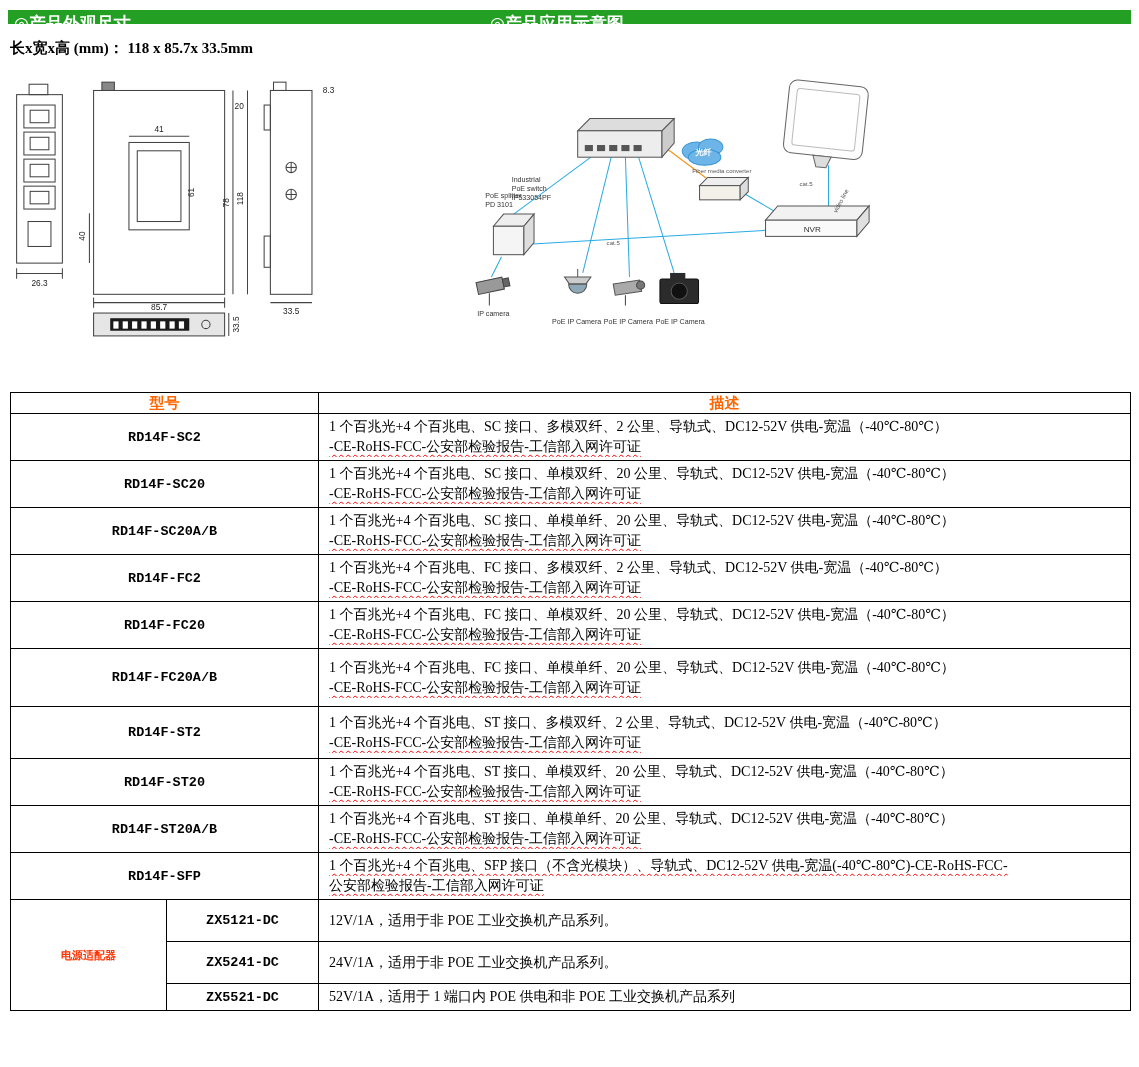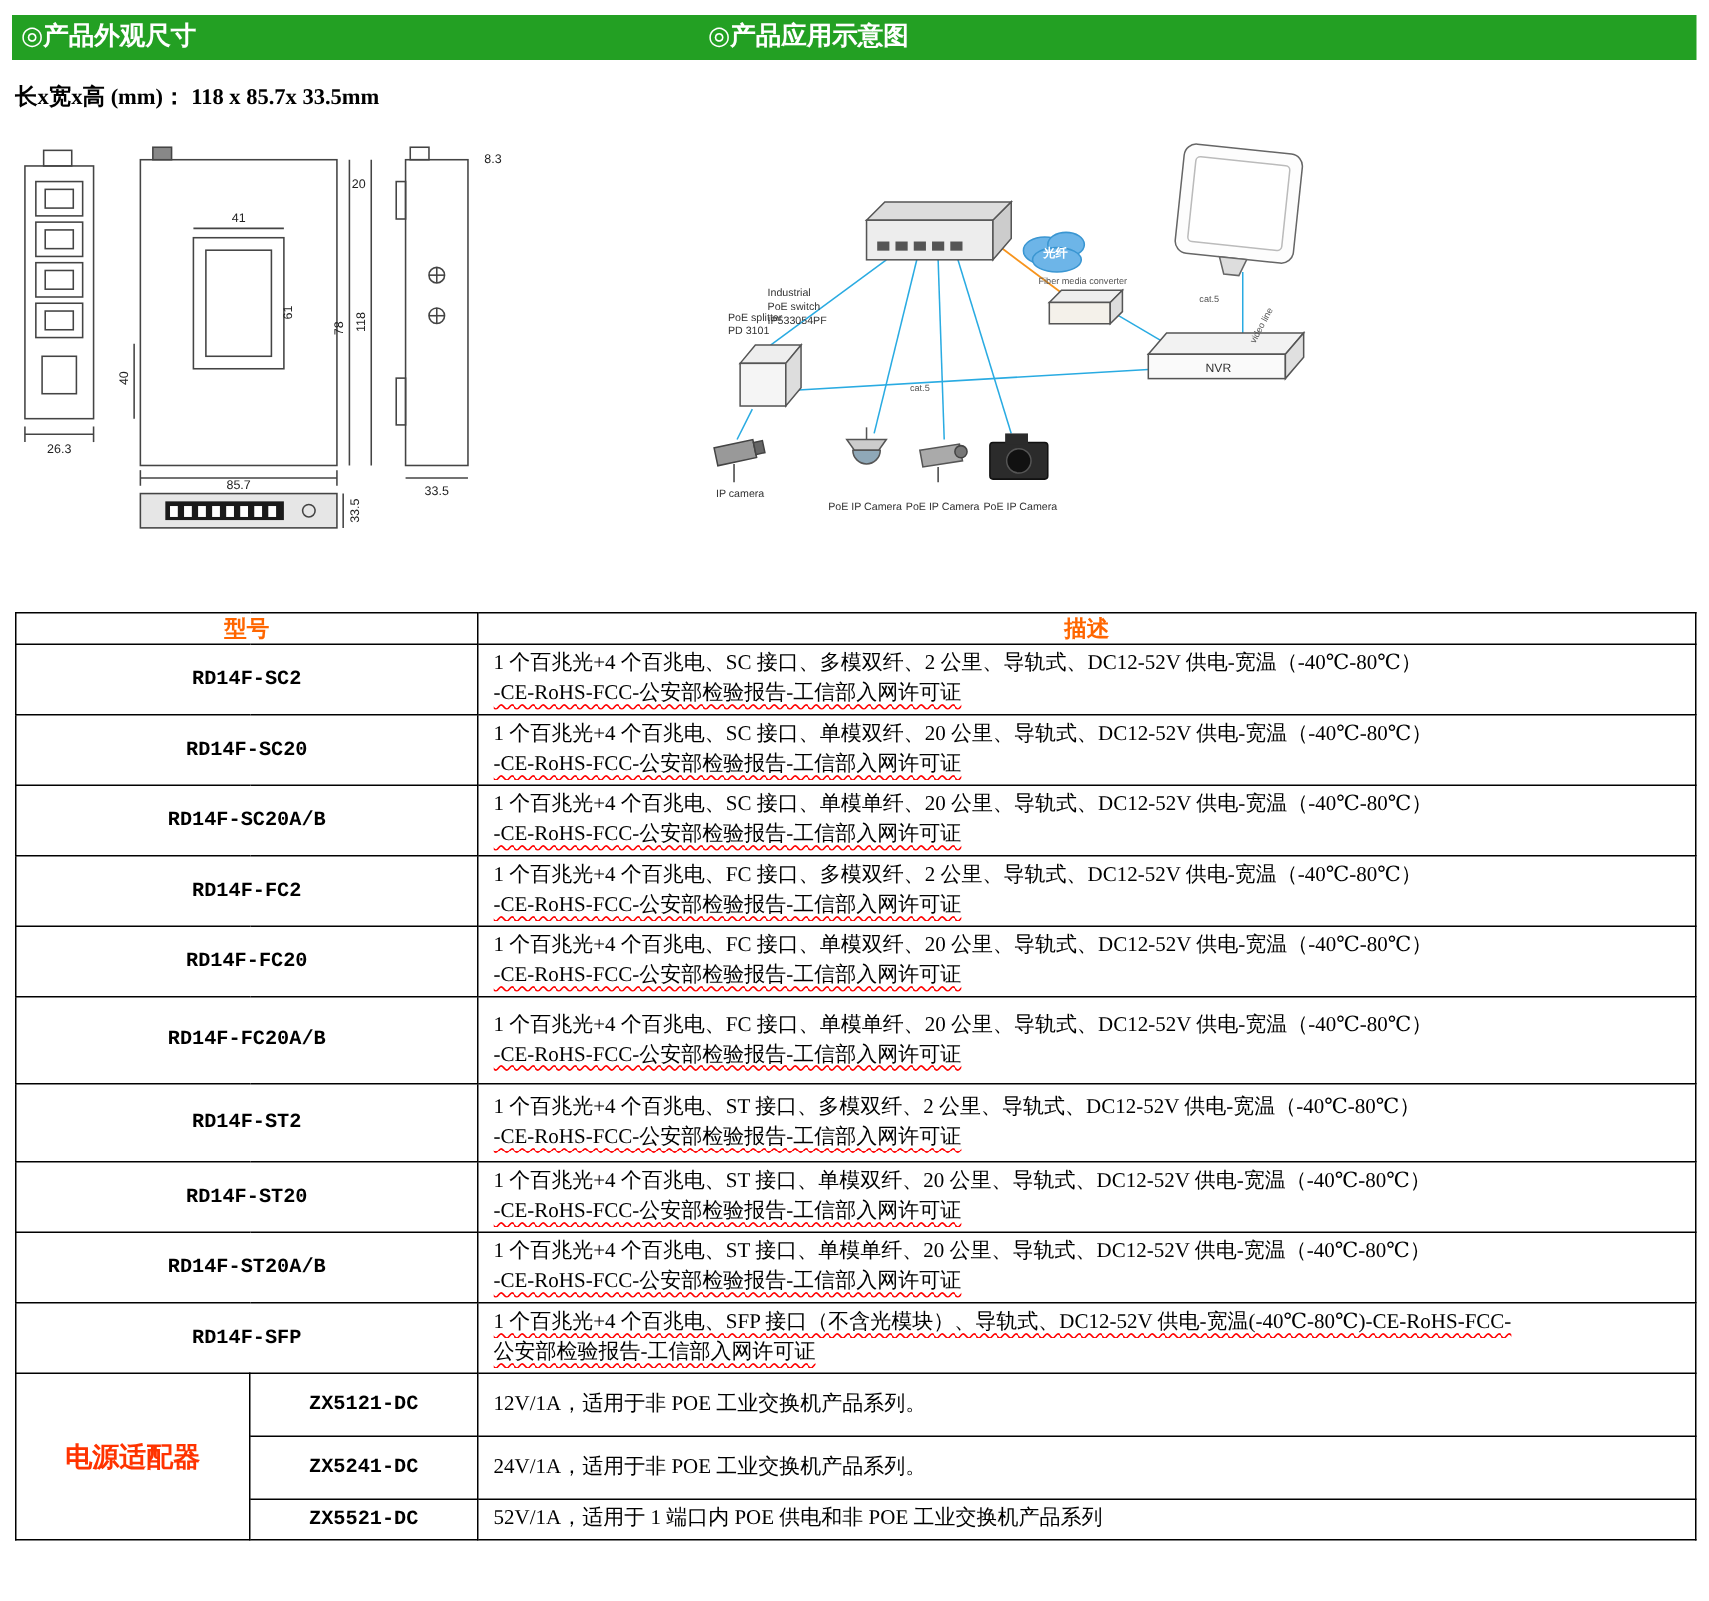--- a/index.html
+++ b/index.html
@@ -5,23 +5,23 @@
   * { margin:0; padding:0; box-sizing:border-box; }
   html,body { background:#fff; }
   body {
     width:1139px; height:1067px; overflow:hidden;
     font-family:"Liberation Serif","DejaVu Serif",serif; color:#000;
   }
   .page { padding:10px 8px 0 8px; }
 
   .banner {
     background:#23a023; color:#fff; font-weight:bold; font-size:17px;
-    height:30px; line-height:27px; padding:0 6px; position:relative;
+    height:14px; line-height:27px; padding:0 6px; position:relative;
   }
-  .banner .second { position:absolute; left:464px; top:0; }
+  .banner .second { position:absolute; left:482px; top:0; }
 
   .dims-line { font-size:15px; font-weight:bold; margin:15px 0 0 2px; }
 
   .figures { display:flex; align-items:flex-start; margin-top:20px; height:272px; }
   .diagram-wrap { margin-left:88px; }
 
   .order-banner { margin-top:6px; }
 
   .order-table { width:1121px; margin:42px 0 0 2px; border-collapse:collapse; table-layout:fixed; }
   .order-table th, .order-table td { border:1px solid #000; }
@@ -34,21 +34,21 @@
   .dline { white-space:nowrap; overflow:hidden; }
   .wavy {
     text-decoration-line:underline;
     text-decoration-style:wavy;
     text-decoration-color:#ff0000;
     text-decoration-thickness:1px;
     text-underline-offset:3px;
   }
   .adapter-row { height:42px; }
   .adapter-row-last { height:26px; }
-  .adapter-label { color:#ff3300; font-weight:bold; font-size:18px; text-align:center; vertical-align:middle; }
+  .adapter-label { color:#ff3300; font-weight:bold; font-size:11px; text-align:center; vertical-align:middle; }
 
   
   .dim { font:8px "Liberation Sans",sans-serif; fill:#222; text-anchor:middle; }
   .lbl { font:7px "Liberation Sans",sans-serif; fill:#333; }
   .lbl-m { font:7px "Liberation Sans",sans-serif; fill:#333; text-anchor:middle; }
   .lbl-sm { font:6px "Liberation Sans",sans-serif; fill:#555; text-anchor:middle; }
   .cloud-txt { font:bold 8px "Liberation Sans",sans-serif; fill:#fff; text-anchor:middle; }
   .nvr-txt { font:8px "Liberation Sans",sans-serif; fill:#333; text-anchor:middle; }
 </style>
 </head>

